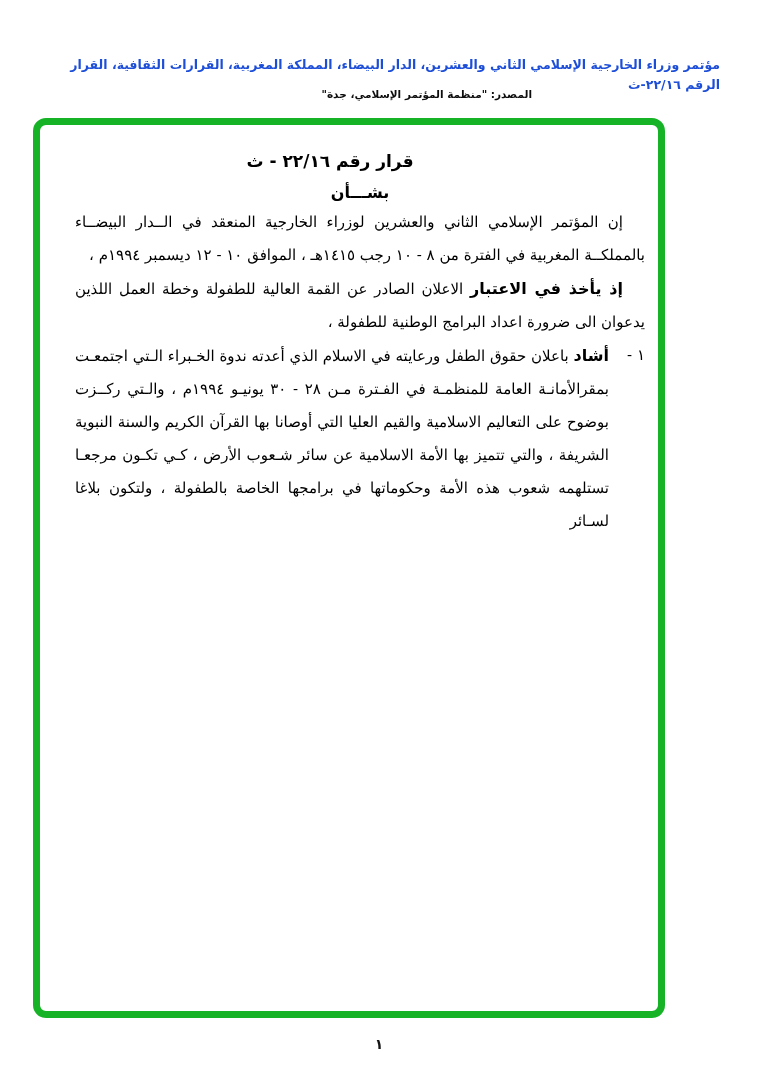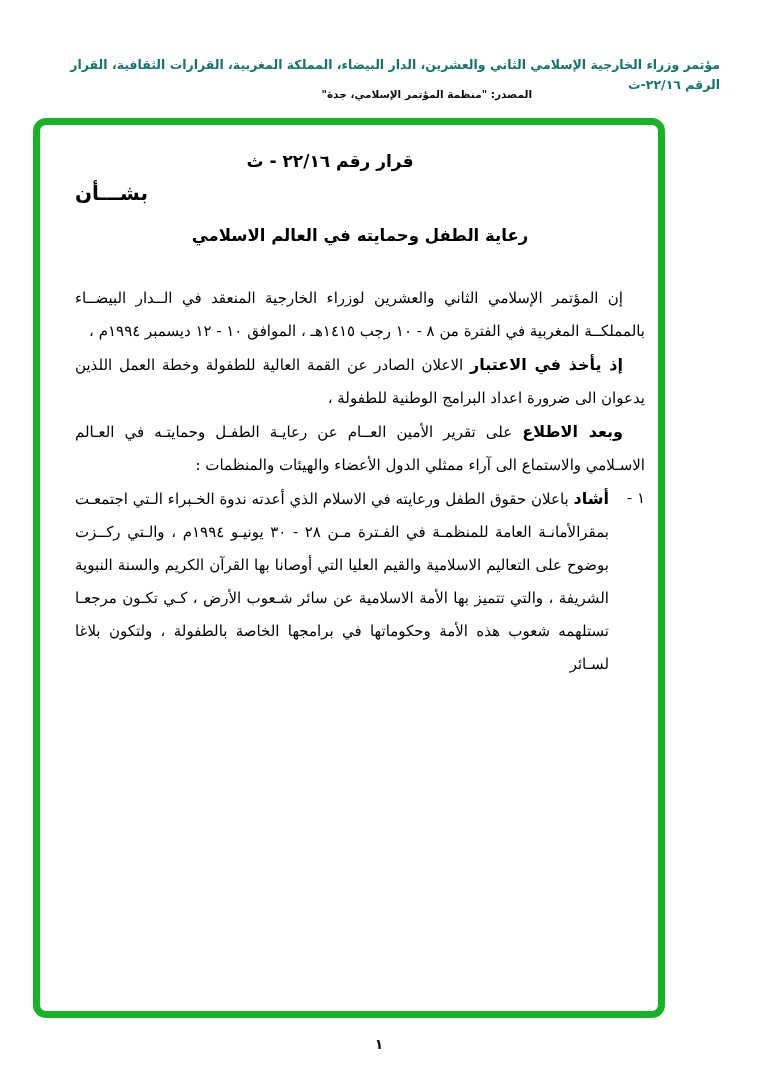--- a/index.html
+++ b/index.html
@@ -3,21 +3,21 @@
 <meta charset="utf-8">
 <style>
   html,body{margin:0;padding:0;}
   body{
     width:758px;height:1078px;background:#ffffff;position:relative;
     font-family:"DejaVu Sans",sans-serif;color:#141414;overflow:hidden;
   }
   .hdr1{
     position:absolute;top:55px;right:38px;left:36px;
     direction:rtl;text-align:right;
-    font-weight:bold;font-size:12.5px;line-height:20px;color:#0f766e;
+    font-weight:bold;font-size:12.5px;line-height:20px;color:#1d4ed8;
     font-family:"DejaVu Sans",sans-serif;
   }
   .hdr2{
     position:absolute;top:88px;right:226px;
     direction:rtl;font-weight:bold;font-size:10.5px;color:#0d0d0d;
     font-family:"DejaVu Sans",sans-serif;
   }
   .frame{
     position:absolute;left:33px;top:118px;width:632px;height:900px;
     box-sizing:border-box;border:7px solid #17b327;border-radius:13px;
@@ -27,21 +27,21 @@
     position:absolute;left:75px;right:113px;top:148px;
     direction:rtl;text-align:justify;
     font-family:"DejaVu Serif",serif;font-size:15px;line-height:33px;color:#000000;
   }
   .t1{
     text-align:center;font-weight:bold;font-size:17px;line-height:26px;
     position:relative;left:-30px;margin-bottom:6px;
     font-family:"DejaVu Sans",sans-serif;
   }
   .t2{
-    text-align:left;font-weight:bold;font-size:20px;line-height:26px;margin-bottom:16px;
+    text-align:center;font-weight:bold;font-size:16px;line-height:26px;margin-bottom:0;
     font-family:"DejaVu Sans",sans-serif;
   }
   .t3{
     text-align:center;font-weight:bold;font-size:16.5px;line-height:28px;margin-bottom:32px;
     font-family:"DejaVu Sans",sans-serif;
   }
   p.para{margin:0;text-indent:22px;}
   .p1{margin-bottom:46px;}
   .p2{margin-bottom:8px;}
   .p3{margin-bottom:0px;}
@@ -64,30 +64,28 @@
 
   <div class="hdr1">مؤتمر وزراء الخارجية الإسلامي الثاني والعشرين، الدار البيضاء، المملكة المغربية، القرارات الثقافية، القرار الرقم ٢٢/١٦-ث</div>
   <div class="hdr2">المصدر: "منظمة المؤتمر الإسلامي، جدة"</div>
 
   <div class="frame"></div>
 
   <div class="content">
 
     <div class="t1">قرار رقم ٢٢/١٦ - ث</div>
     <div class="t2">بشـــأن</div>
-    <div class="t3">رعاية الطفل وحمايته في العالم الاسلامي</div>
 
     <p class="para p1"><span>إن المؤتمر الإسلامي الثاني والعشرين لوزراء الخارجية المنعقد في الــدار البيضــاء بالمملكــة المغربية في الفترة من ٨ - ١٠ رجب ١٤١٥هـ ، الموافق ١٠ - ١٢ ديسمبر ١٩٩٤م ،</span></p>
 
     <p class="para p2"><span class="lead">إذ يأخذ في الاعتبار</span> <span>الاعلان الصادر عن القمة العالية للطفولة وخطة العمل اللذين يدعوان الى ضرورة اعداد البرامج الوطنية للطفولة ،</span></p>
 
 
 
 
-    <p class="para p6"><span class="lead">وبعد الاطلاع</span> <span>على تقرير الأمين العــام عن رعايـة الطفـل وحمايتـه في العـالم الاسـلامي والاستماع الى آراء ممثلي الدول الأعضاء والهيئات والمنظمات :</span></p>
 
     <div class="item">
       <div class="num">١ -</div>
       <div class="itxt"><span class="lead">أشاد</span> <span>باعلان حقوق الطفل ورعايته في الاسلام الذي أعدته ندوة الخـبراء الـتي اجتمعـت بمقرالأمانـة العامة للمنظمـة في الفـترة مـن ٢٨ - ٣٠ يونيـو ١٩٩٤م ، والـتي ركــزت بوضوح على التعاليم الاسلامية والقيم العليا التي أوصانا بها القرآن الكريم والسنة النبوية الشريفة ، والتي تتميز بها الأمة الاسلامية عن سائر شـعوب الأرض ، كـي تكـون مرجعـا تستلهمه شعوب هذه الأمة وحكوماتها في برامجها الخاصة بالطفولة ، ولتكون بلاغا لسـائر</span></div>
     </div>
 
   </div>
 
   <div class="pagenum">١</div>
 

